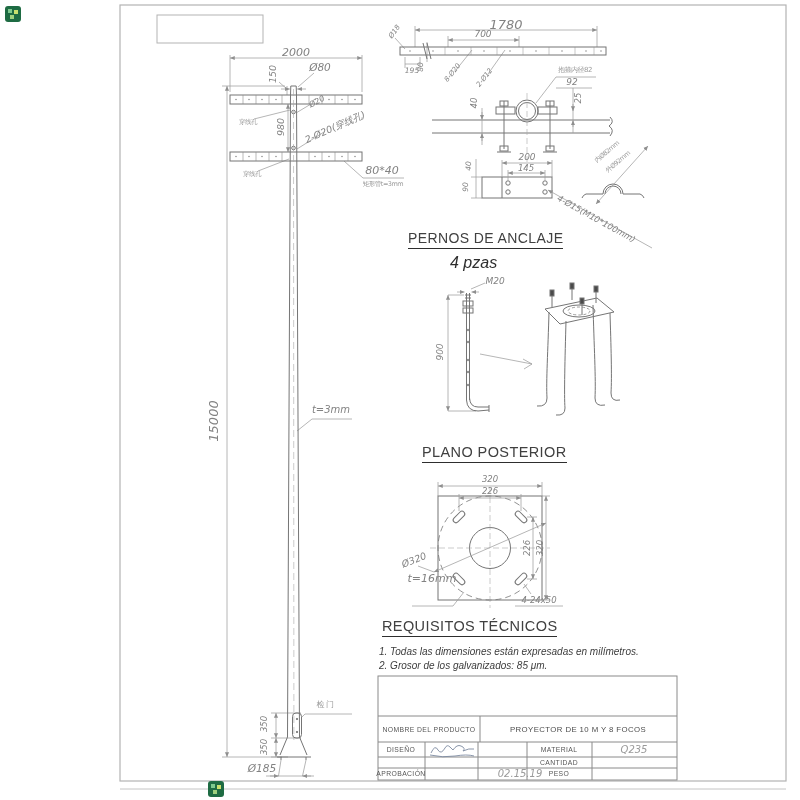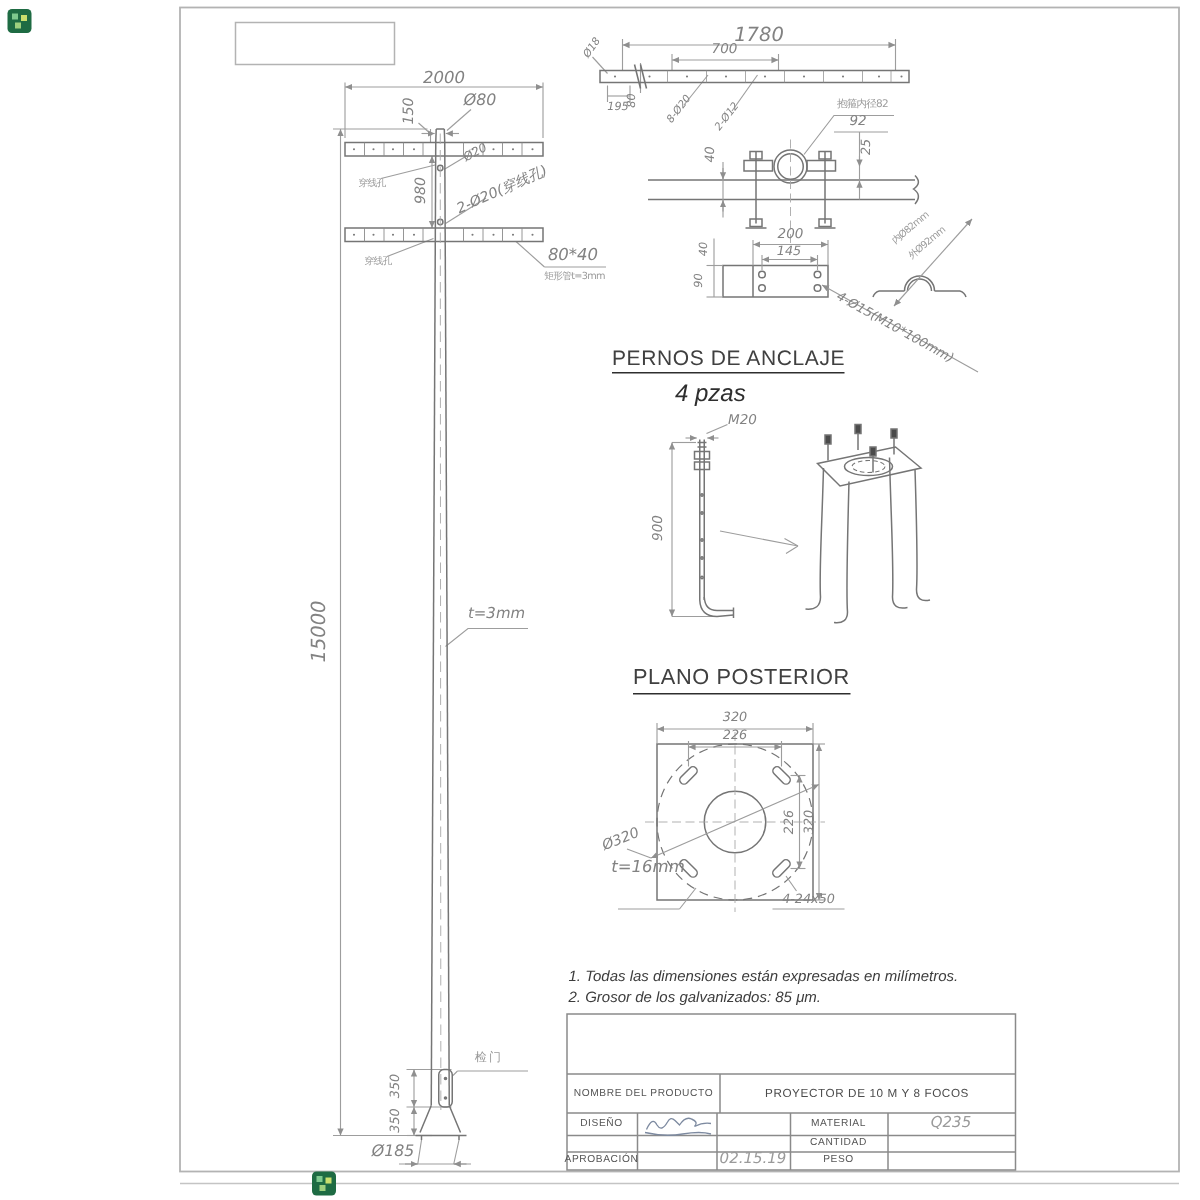--- a/index.html
+++ b/index.html
@@ -389,31 +389,32 @@
 
   <div class="ttl" style="left:422px;top:444px;font-size:14.5px">PLANO POSTERIOR</div>
   <div class="lbl ctr" style="left:490px;top:479px;font-size:8.5px">320</div>
   <div class="lbl ctr" style="left:490px;top:491px;font-size:8.5px">226</div>
   <div class="lbl r90" style="left:527px;top:548px;font-size:8.5px">226</div>
   <div class="lbl r90" style="left:540px;top:548px;font-size:8.5px">320</div>
   <div class="lbl ctr" style="left:414px;top:560px;font-size:9.5px;transform:translate(-50%,-50%) rotate(-22deg)">Ø320</div>
   <div class="lbl ctr" style="left:432px;top:578px;font-size:11px">t=16mm</div>
   <div class="lbl ctr" style="left:539px;top:600px;font-size:8.5px">4-24x50</div>
 
+  <div class="ttl" style="left:382px;top:618px;font-size:14.5px">REQUISITOS TÉCNICOS</div>
   <div class="body-txt" style="left:379px;top:646px">1. Todas las dimensiones están expresadas en milímetros.</div>
   <div class="body-txt" style="left:379px;top:660px">2. Grosor de los galvanizados: 85 μm.</div>
 
   <div class="tb ctr" style="left:429px;top:729px">NOMBRE DEL PRODUCTO</div>
   <div class="tb ctr" style="left:578px;top:729px;font-size:7.8px;color:#4c4c4c">PROYECTOR DE 10 M Y 8 FOCOS</div>
   <div class="tb ctr" style="left:401px;top:749px">DISEÑO</div>
   <div class="tb ctr" style="left:559px;top:749px">MATERIAL</div>
   <div class="tb-val ctr" style="left:634px;top:749px">Q235</div>
   <div class="tb ctr" style="left:559px;top:762px">CANTIDAD</div>
   <div class="tb ctr" style="left:401px;top:773px">APROBACIÓN</div>
-  <div class="tb-val ctr" style="left:502px;top:773px">02.15.19</div>
+  <div class="tb-val ctr" style="left:520px;top:773px">02.15.19</div>
   <div class="tb ctr" style="left:559px;top:773px">PESO</div>
 
   <div class="badge" style="left:5px;top:6px">
       <span></span>
     </div>
   <div class="badge" style="left:208px;top:781px">
       <span></span>
     </div>
 
 </div>

